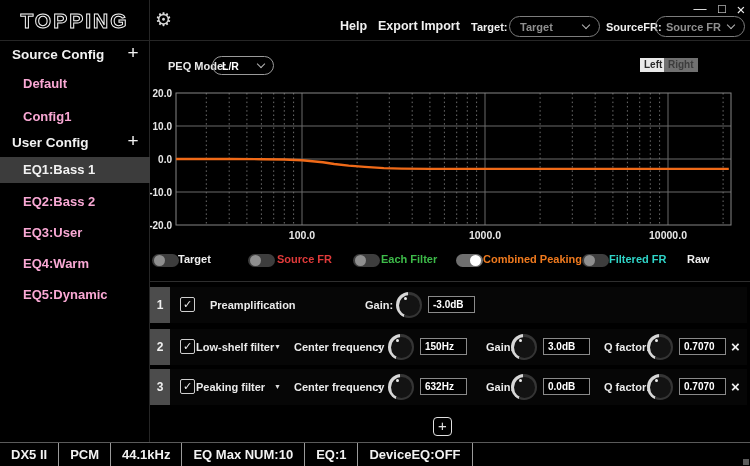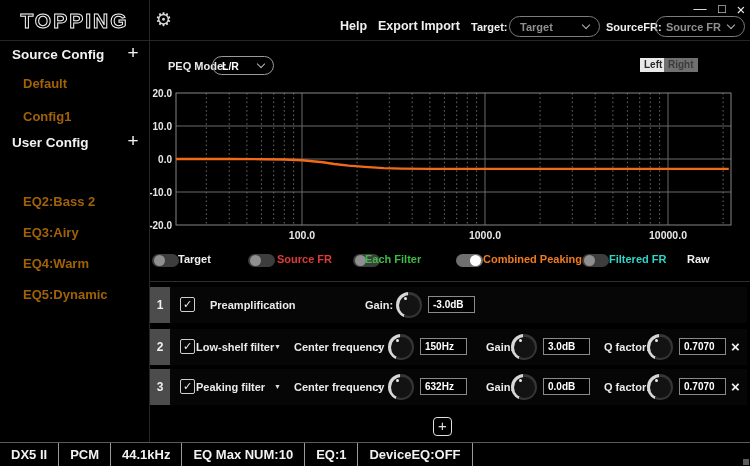--- a/index.html
+++ b/index.html
@@ -21,21 +21,21 @@
         font-size:11px;font-weight:bold;color:#8f8f8f;}
   .chev{width:6px;height:6px;border-right:1.5px solid #b5b5b5;border-bottom:1.5px solid #b5b5b5;
         transform:rotate(45deg);margin-top:-3px;}
   .winbtn{position:absolute;top:1px;font-size:13px;color:#f0f0f0;width:16px;text-align:center;}
 
   
   #sidebar{position:absolute;left:0;top:41px;width:150px;height:402px;border-right:1px solid #262626;}
   .sb-header{position:absolute;left:12px;font-size:13.5px;font-weight:bold;color:#f2f2f2;}
   .sb-plus{position:absolute;left:124px;width:18px;text-align:center;font-size:19px;font-weight:400;color:#f2f2f2;}
   .sb-item{position:absolute;left:0;width:150px;height:26px;line-height:26px;padding-left:23px;
-           font-size:13px;font-weight:bold;color:#a16207;}
+           font-size:13px;font-weight:bold;color:#f9a8d4;}
   .sb-item.selected{background:#3c3c3c;color:#f2f2f2;}
 
   
   #peq-label{position:absolute;left:168px;top:60px;font-size:11px;font-weight:bold;}
   #peq-pill{position:absolute;left:212px;top:56px;width:62px;height:19px;border:1px solid #9a9a9a;
             border-radius:10px;display:flex;align-items:center;justify-content:space-between;
             padding:0 9px;font-size:10.5px;font-weight:bold;color:#fff;}
   .chan{position:absolute;top:58px;height:14px;line-height:14px;padding:0 4px;font-size:10px;
         font-weight:bold;background:#707070;color:#3c3c3c;}
   .chan.active{background:#e9e9e9;color:#2a2a2a;}
@@ -111,22 +111,23 @@
   </div>
 
   <div id="sidebar">
     <span class="sb-header" style="top:6px">Source Config</span>
     <span class="sb-plus" style="top:1px">+</span>
     <div class="sb-item" style="top:30px">Default</div>
     <div class="sb-item" style="top:63px">Config1</div>
 
     <span class="sb-header" style="top:94px">User Config</span>
     <span class="sb-plus" style="top:89px">+</span>
+    <div class="sb-item selected" style="top:116px">EQ1:Bass 1</div>
     <div class="sb-item" style="top:148px">EQ2:Bass 2</div>
-    <div class="sb-item" style="top:179px">EQ3:Airy</div>
+    <div class="sb-item" style="top:179px">EQ3:User</div>
     <div class="sb-item" style="top:210px">EQ4:Warm</div>
     <div class="sb-item" style="top:241px">EQ5:Dynamic</div>
   </div>
 
   <span id="peq-label">PEQ Mode:</span>
   <div id="peq-pill">
     <span>L/R</span>
     <span class="chev"></span>
   </div>
   <span class="chan active" style="left:640px">Left</span>
@@ -181,21 +182,21 @@
   <span class="lg-label" style="left: 178px; color: rgb(240, 240, 240);">Target</span>
 
   <div class="toggle" style="left:248px">
       <span class="dot"></span>
     </div>
   <span class="lg-label" style="left: 277px; color: rgb(224, 58, 58);">Source FR</span>
 
   <div class="toggle" style="left:353px">
       <span class="dot"></span>
     </div>
-  <span class="lg-label" style="left: 365px; color: rgb(61, 187, 73);">Each Filter</span>
+  <span class="lg-label" style="left: 381px; color: rgb(61, 187, 73);">Each Filter</span>
 
   <div class="toggle on" style="left:456px">
       <span class="dot"></span>
     </div>
   <span class="lg-label" style="left: 483px; color: rgb(240, 122, 30);">Combined Peaking</span>
 
   <div class="toggle" style="left:582px">
       <span class="dot"></span>
     </div>
   <span class="lg-label" style="left: 609px; color: rgb(47, 213, 200);">Filtered FR</span>

